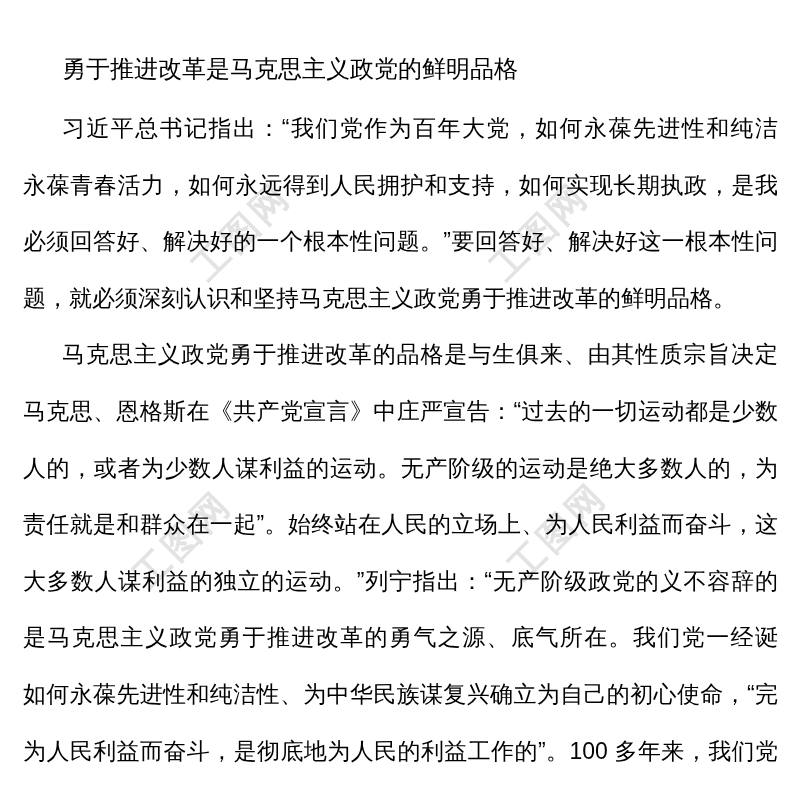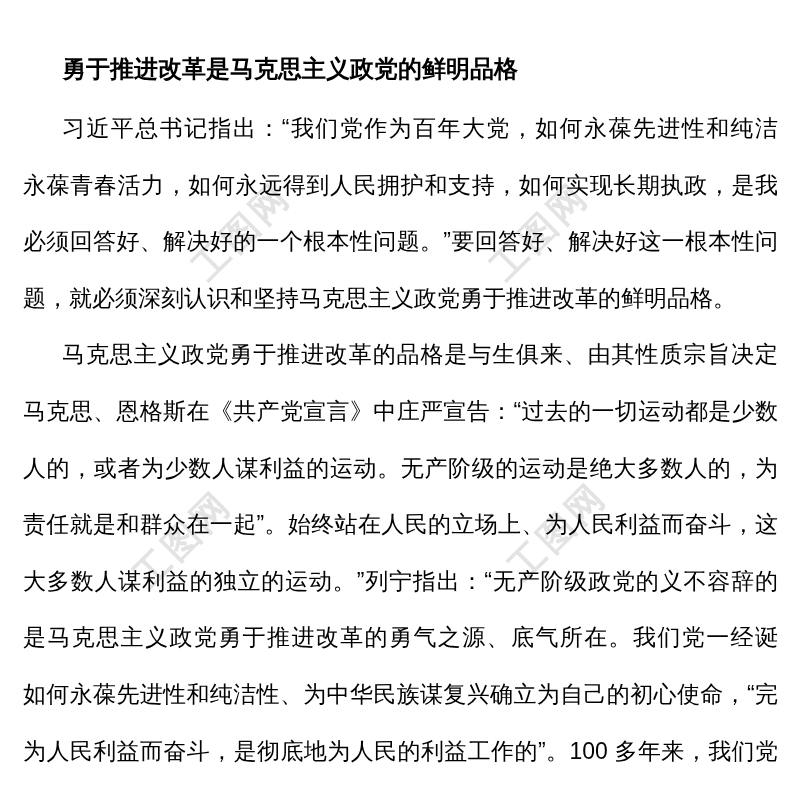--- a/index.html
+++ b/index.html
@@ -34,21 +34,21 @@
   }
   .content {
     position: absolute;
     left: 23px;
     top: 40px;
     width: 755px;
     z-index: 1;
   }
   .heading {
     font-size: 24px;
-    font-weight: 700;
+    font-weight: 400;
     line-height: 57px;
     height: 57px;
     padding-left: 39px;
     margin-bottom: 3px;
     white-space: nowrap;
     overflow: hidden;
   }
   .line {
     font-size: 23px;
     line-height: 56.6px;

